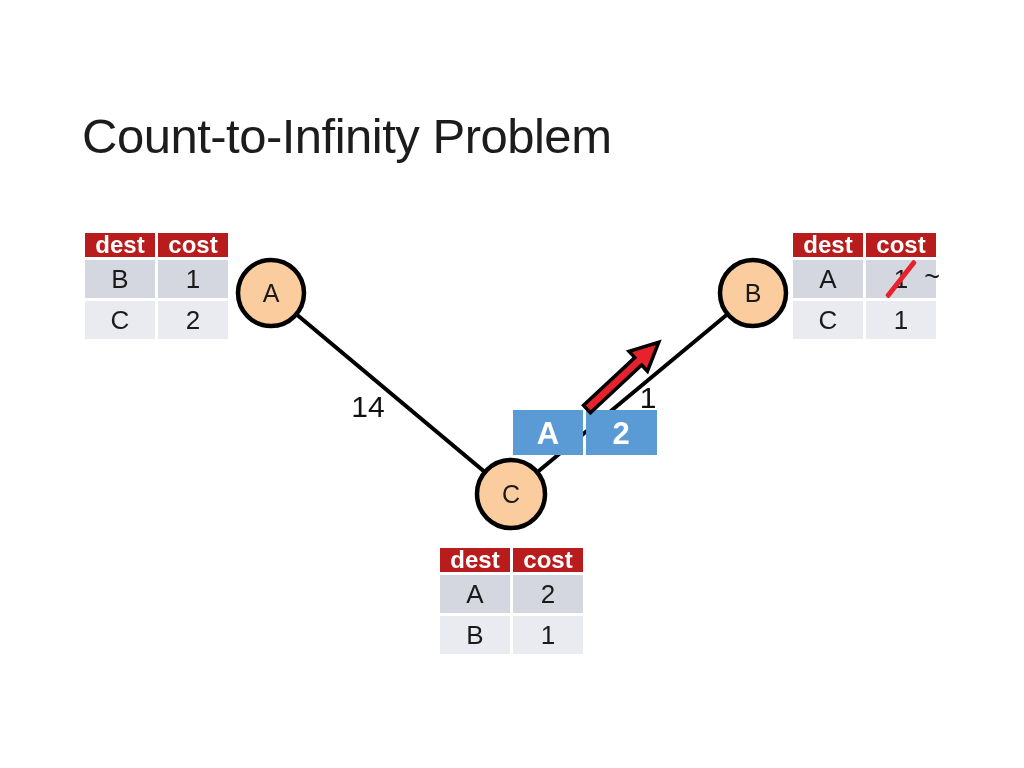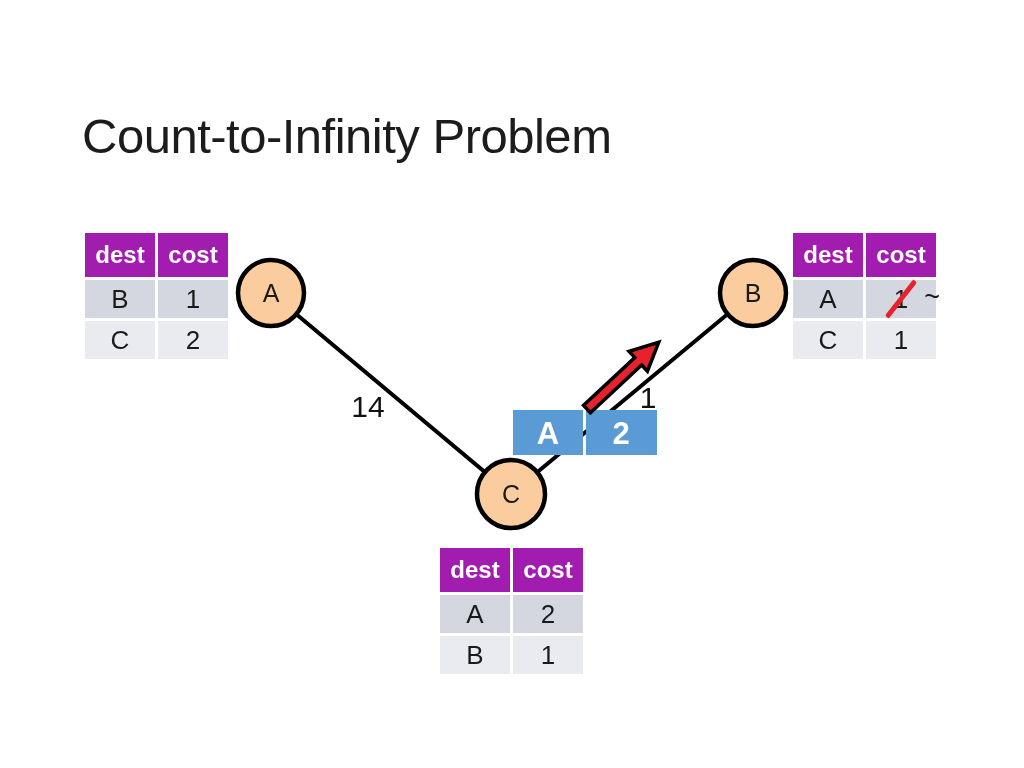--- a/index.html
+++ b/index.html
@@ -55,22 +55,22 @@
     position: relative;
     width: 70px;
     height: 38px;
     display: flex;
     align-items: center;
     justify-content: center;
     font-size: 26px;
     color: #1a1a1a;
   }
   .rt-head .rt-cell {
-    height: 44px;
-    background: #a21caf;
+    height: 24px;
+    background: #b91c1c;
     color: #ffffff;
     font-weight: bold;
     font-size: 24px;
   }
   .row-dark .rt-cell  { background: #D5D7E0; }
   .row-light .rt-cell { background: #EAEBF1; }
 
   .slash-wrap { position: relative; display: inline-block; padding: 0 2px; }
   .red-slash {
     position: absolute;

